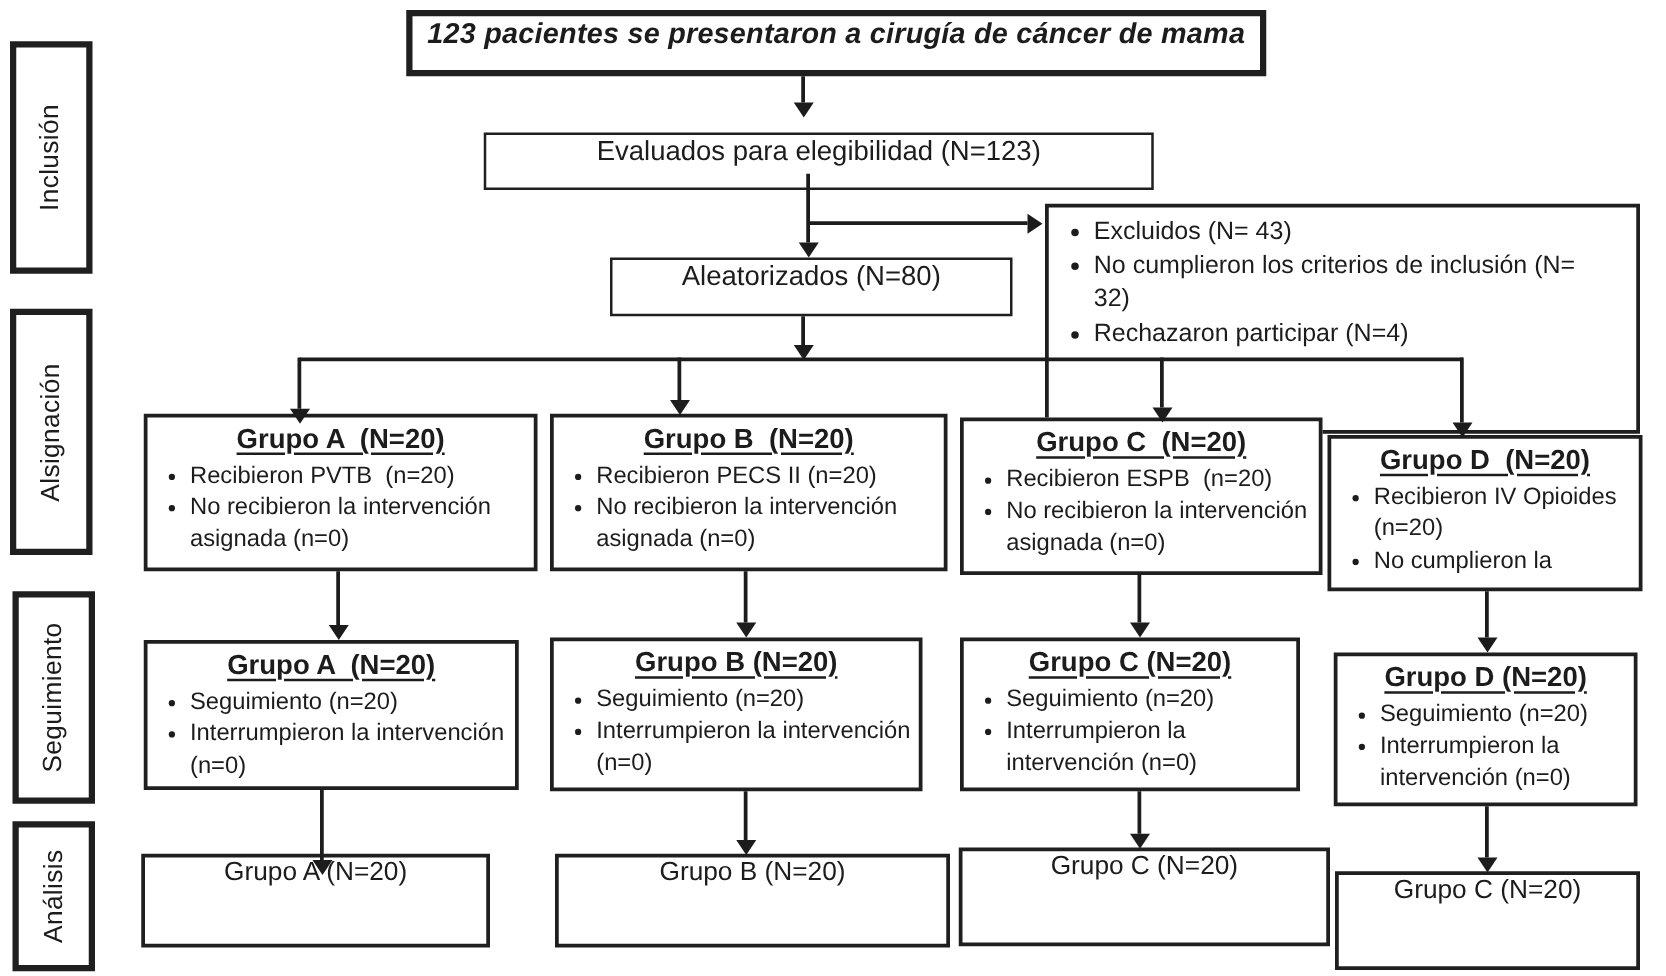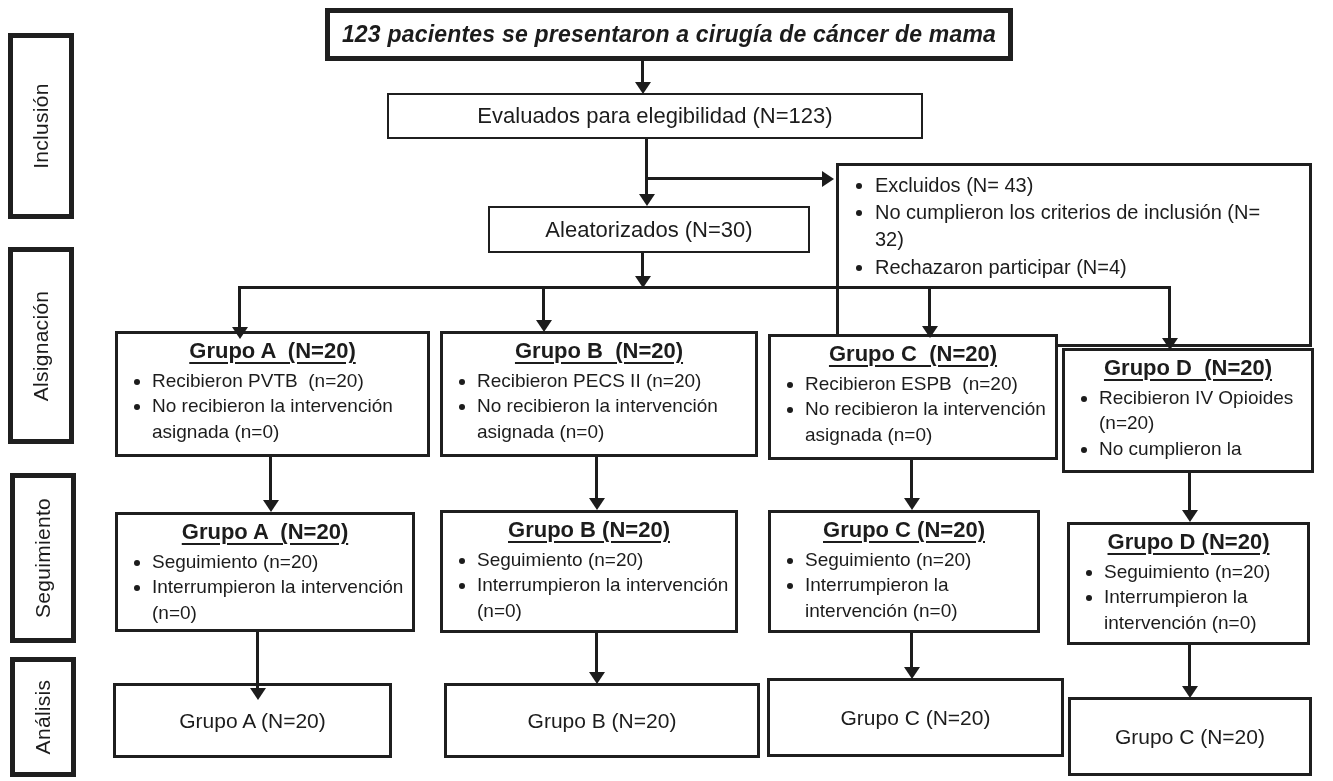--- a/index.html
+++ b/index.html
@@ -3,21 +3,21 @@
 <meta charset="utf-8">
 <style>
   html,body{margin:0;padding:0;background:#ffffff;}
   #canvas{
     position:relative;width:1333px;height:781px;background:#ffffff;
     font-family:"Liberation Sans",sans-serif;color:#1c1c1c;overflow:hidden;
   }
   .box{position:absolute;box-sizing:border-box;border:3px solid #1f1f1f;background:#ffffff;z-index:2;}
   .thick{border-width:5px;}
   .thin{border-width:2px;}
-  .center{display:flex;align-items:center;justify-content:center;text-align:center;}
+  .center{display:flex;justify-content:center;text-align:center;}
   .side{display:flex;align-items:center;justify-content:center;}
   .side .rot{transform:rotate(-90deg);white-space:nowrap;font-size:21px;letter-spacing:.3px;}
   .titletext{font-size:23px;font-weight:bold;font-style:italic;letter-spacing:.2px;}
   .plain{font-size:21px;}
   
   .group{overflow:hidden;padding:2px 4px 0 4px;}
   .gtitle{font-size:22px;font-weight:bold;text-align:center;white-space:pre-wrap;
           text-decoration:underline;text-decoration-thickness:2px;text-underline-offset:4px;
           margin-top:2px;margin-bottom:4px;}
   .group ul,.excl ul{margin:0;padding-left:30px;list-style:disc outside;}
@@ -48,34 +48,34 @@
     <span class="rot">Seguimiento</span>
   </div>
   <div class="box thick side" style="left:10px;top:657px;width:66px;height:120px">
     <span class="rot">Análisis</span>
   </div>
 
   <div class="box thick center" style="left:325px;top:8px;width:688px;height:53px">
     <span class="titletext">123 pacientes se presentaron a cirugía de cáncer de mama</span>
   </div>
 
-  <div class="box thin center" style="left:387px;top:93px;width:536px;height:46px">
+  <div class="box thin center" style="left:387px;top:106px;width:536px;height:46px">
     <span class="plain" style="font-size:22px">Evaluados para elegibilidad (N=123)</span>
   </div>
 
   <div class="box excl" style="left:836px;top:163px;width:476px;height:184px">
     <ul>
       <li>Excluidos (N= 43)</li>
       <li>No cumplieron los criterios de inclusión (N= 32)</li>
       <li>Rechazaron participar (N=4)</li>
     </ul>
   </div>
 
   <div class="box thin center" style="left:488px;top:206px;width:322px;height:47px">
-    <span class="plain" style="font-size:22px">Aleatorizados (N=30)</span>
+    <span class="plain" style="font-size:22px">Aleatorizados (N=80)</span>
   </div>
 
   <div class="box group" style="left:115px;top:331px;width:315px;height:126px">
     <div class="gtitle">Grupo A  (N=20)</div>
     <ul>
       <li>Recibieron PVTB  (n=20)</li>
       <li>No recibieron la intervención asignada (n=0)</li>
     </ul>
   </div>
   <div class="box group" style="left:440px;top:331px;width:318px;height:126px">

